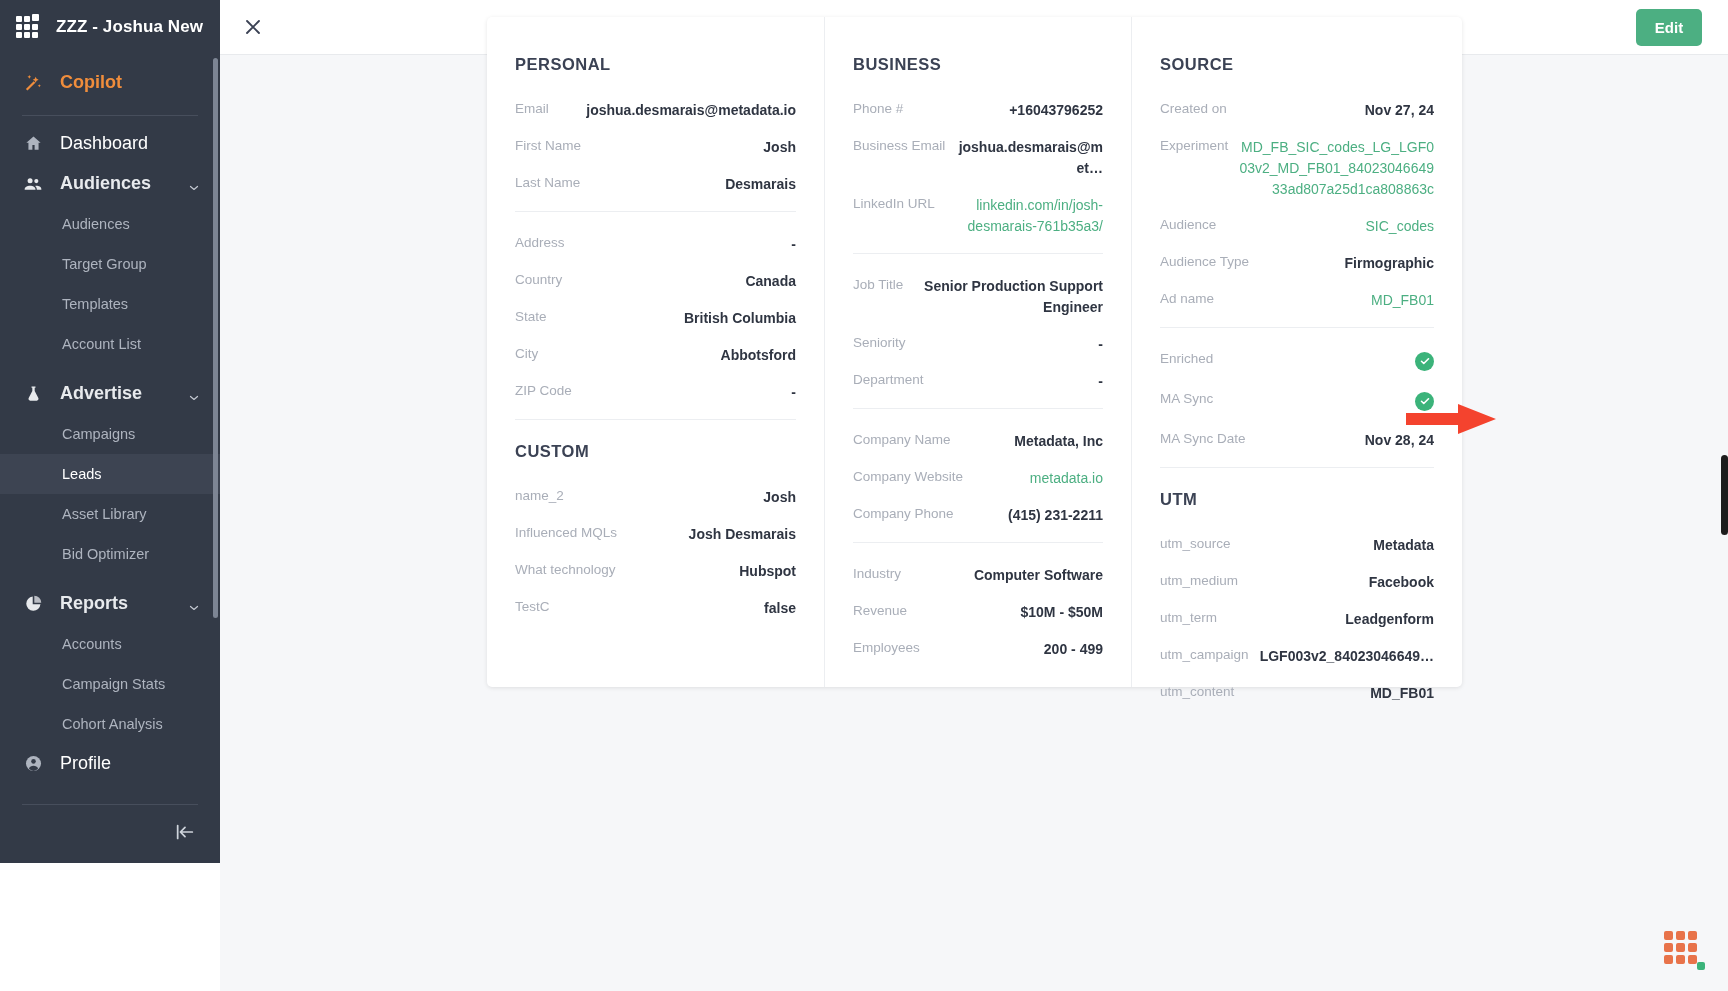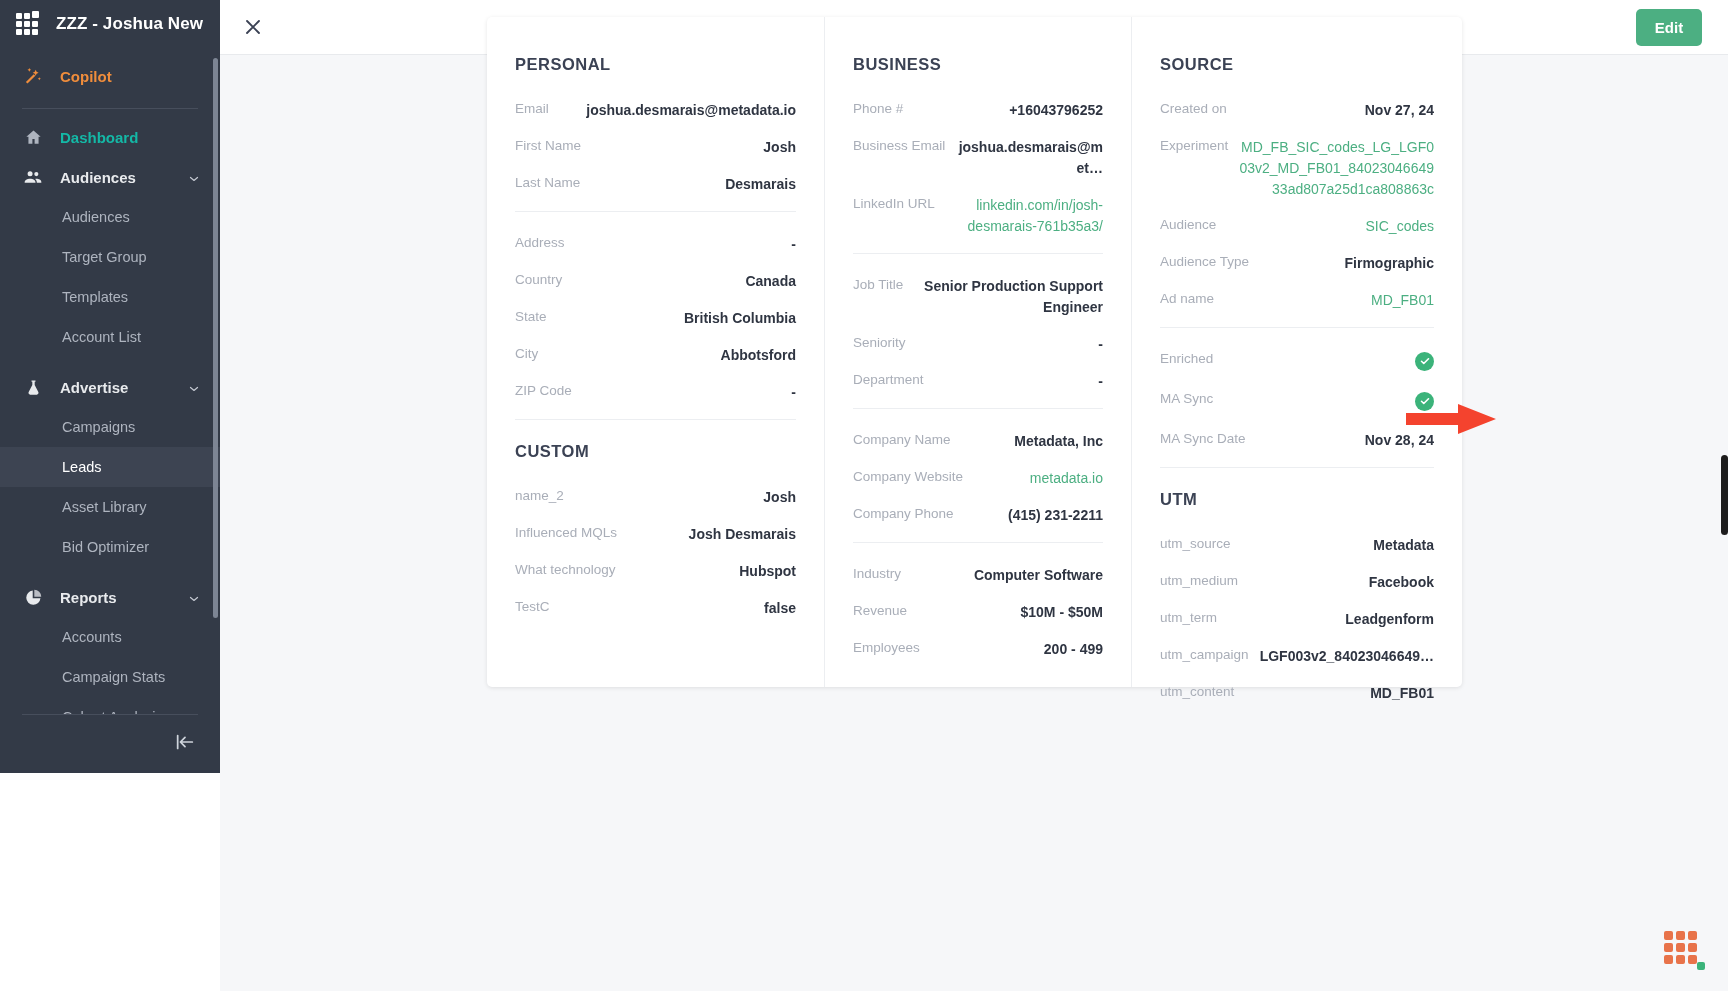--- a/index.html
+++ b/index.html
@@ -6,21 +6,21 @@
   html, body {
     width: 1728px; height: 991px;
     overflow: hidden;
     font-family: "Liberation Sans", sans-serif;
     background: #ffffff;
   }
   #app { position: relative; width: 1728px; height: 991px; display: flex; }
 
   
   .sidebar {
-    width: 220px; height: 773px;
+    width: 220px; height: 863px;
     background: #333a47;
     color: #aeb4bf;
     flex: 0 0 220px;
     position: relative;
     display: flex; flex-direction: column;
     padding-top: 0;
   }
   .brand {
     display: flex; align-items: center;
     gap: 14px;
@@ -35,34 +35,34 @@
     color: #ffffff; font-size: 17px; font-weight: 700; white-space: nowrap;
     letter-spacing: .1px;
   }
   .nav-scroll {
     flex: 1 1 auto; overflow: hidden; position: relative;
   }
   .nav-item {
     display: flex; align-items: center;
     height: 40px;
     padding: 0 20px 0 22px;
-    font-size: 15px;
+    font-size: 18px;
     color: #aeb4bf;
     cursor: pointer;
     gap: 16px;
     position: relative;
   }
   .nav-item.top { height: 44px; }
   .nav-item .ico { width: 22px; height: 22px; flex: 0 0 22px; display: flex; align-items: center; justify-content: center; }
   .nav-item .label { flex: 1 1 auto; }
   .nav-item.copilot { color: #f08d3c; font-weight: 700; margin-top: 6px; }
   .nav-item.parent { color: #e8eaed; font-weight: 700; }
   .nav-item.child { padding-left: 62px; font-size: 14.5px; }
   .nav-item.child.active { background: #3d4452; color: #ffffff; font-weight: 400; }
-  .nav-item.plain { color: #14b8a6; font-weight: 700; }
+  .nav-item.plain { color: #ffffff; font-weight: 400; }
   .chev { width: 12px; height: 12px; flex: 0 0 12px; }
   .nav-sep {
     height: 1px; background: #474e5c; margin: 10px 22px 8px 22px;
   }
   .sidebar-footer {
     border-top: 1px solid #474e5c;
     margin: 0 22px;
     padding: 14px 0 18px 0;
     display: flex; justify-content: flex-end;
   }

